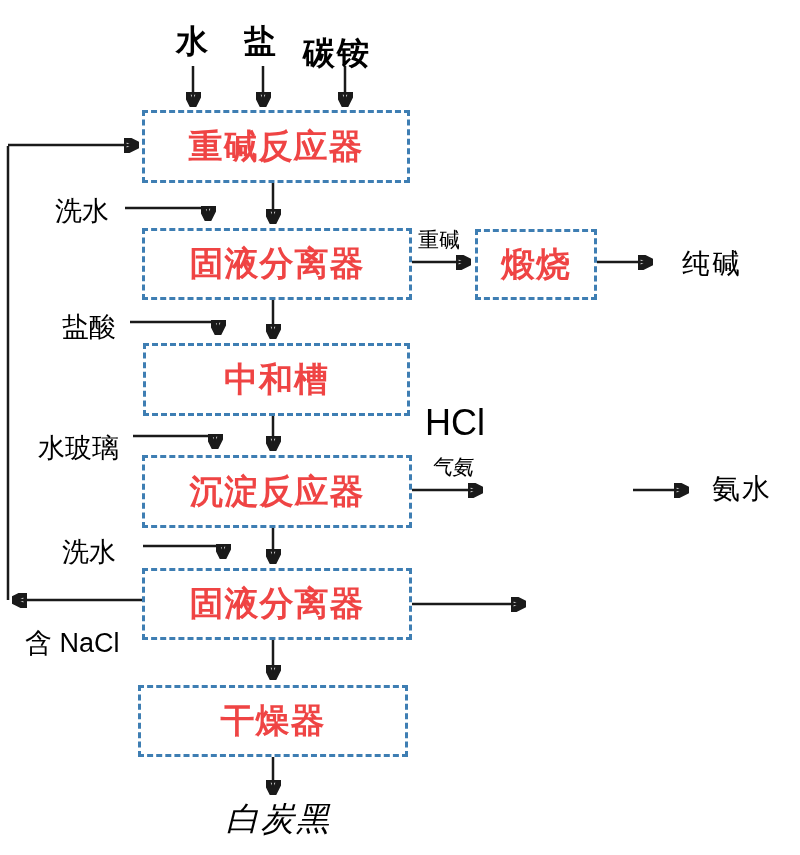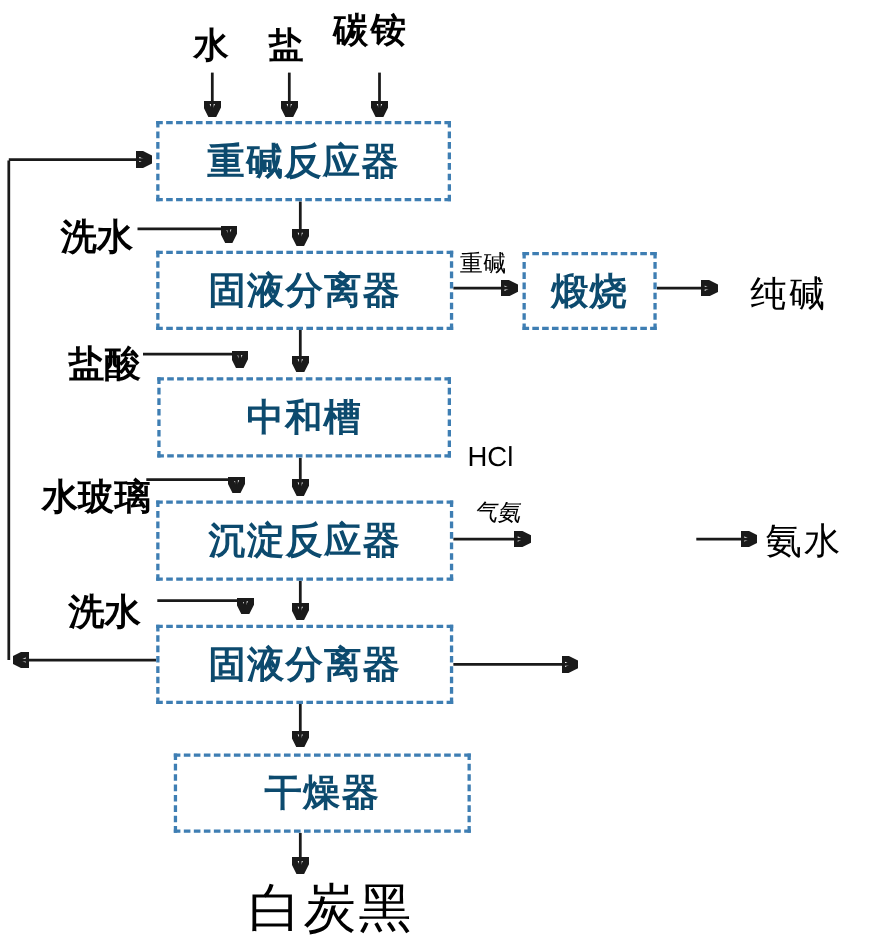--- a/index.html
+++ b/index.html
@@ -4,27 +4,27 @@
 <style>
   html,body { margin:0; padding:0; background:#ffffff; }
   #canvas {
     position:relative; width:800px; height:855px; background:#ffffff;
     font-family:"Liberation Sans", sans-serif; color:#000; overflow:hidden;
   }
   .box {
     position:absolute; box-sizing:border-box;
     border:3px dashed #3e7eb3; background:#ffffff;
     display:flex; align-items:center; justify-content:center;
-    font-weight:bold; font-size:34px; letter-spacing:1px; color:#0c4a6e;
+    font-weight:bold; font-size:34px; letter-spacing:1px; color:#ef4444;
   }
   .lbl { position:absolute; white-space:nowrap; line-height:1.1; color:#000; }
   .top-in  { font-size:32px; font-weight:600; letter-spacing:2px; }
-  .side-in { font-size:33px; font-weight:bold;text-align:right; }
+  .side-in { font-size:27px; font-weight:normal;text-align:right; }
   .stream  { font-size:21px; font-weight:normal; }
-  .out     { font-size:33px; font-weight:normal; letter-spacing:2px; }
+  .out     { font-size:28px; font-weight:normal; letter-spacing:2px; }
   svg.wires { position:absolute; left:0; top:0; }
   svg.wires path { stroke:#1a1a1a; stroke-width:2.5; fill:none; }
 </style>
 </head>
 <body>
 
 <div id="canvas">
 
   <svg class="wires" width="800" height="855" viewBox="0 0 800 855">
     <defs>
@@ -60,21 +60,21 @@
     <path d="M143,546 H223 V556" marker-end="url(#ah)"></path>
 
     <path d="M412,604 H523" marker-end="url(#ah)"></path>
 
     <path d="M273,640 V677" marker-end="url(#ah)"></path>
     <path d="M273,757 V792" marker-end="url(#ah)"></path>
   </svg>
 
   <div class="lbl top-in" style="left:176px; top:24px;">水</div>
   <div class="lbl top-in" style="left:244px; top:24px;">盐</div>
-  <div class="lbl top-in" style="left:303px; top:10px;">碳铵</div>
+  <div class="lbl top-in" style="left:303px; top:36px;">碳铵</div>
 
   <div class="box" style="left:142px; top:110px; width:268px; height:73px;">
     <span>重碱反应器</span>
   </div>
 
   <div class="box" style="left:142px; top:228px; width:270px; height:72px;">
     <span>固液分离器</span>
   </div>
 
   <div class="box" style="left:475px; top:229px; width:122px; height:71px;">
@@ -87,30 +87,31 @@
 
   <div class="box" style="left:142px; top:455px; width:270px; height:73px;">
     <span>沉淀反应器</span>
   </div>
 
 
   <div class="box" style="left:142px; top:568px; width:270px; height:72px;">
     <span>固液分离器</span>
   </div>
 
-  <div class="box" style="left:158px; top:685px; width:270px; height:72px;font-family:Liberation Serif, serif;">
+  <div class="box" style="left:138px; top:685px; width:270px; height:72px;font-family:Liberation Serif, serif;">
     <span>干燥器</span>
   </div>
 
   <div class="lbl side-in" style="left:55px; top:197px;">洗水</div>
   <div class="lbl side-in" style="left:62px; top:313px;">盐酸</div>
   <div class="lbl side-in" style="left:38px; top:434px;">水玻璃</div>
   <div class="lbl side-in" style="left:62px; top:538px;">洗水</div>
 
   <div class="lbl stream" style="left:418px; top:228px;">重碱</div>
-  <div class="lbl stream" style="left:425px; top:403px; font-size:25px;text-align:center;">HCl</div>
+  <div class="lbl stream" style="left:425px; top:403px; font-size:36px;text-align:center;">HCl</div>
   <div class="lbl stream" style="left:431px; top:455px; font-style:italic;text-align:center;">气氨</div>
+  <div class="lbl side-in" style="left:25px; top:629px;">含 NaCl</div>
 
   <div class="lbl out" style="left:682px; top:249px;">纯碱</div>
-  <div class="lbl out" style="left:696px; top:474px;">氨水</div>
-  <div class="lbl out" style="left:226px; top:801px; font-size:48px;">白炭黑</div>
+  <div class="lbl out" style="left:712px; top:474px;">氨水</div>
+  <div class="lbl out" style="left:226px; top:801px; font-size:33px;font-style:italic;">白炭黑</div>
 
 </div>
 
 </body></html>

